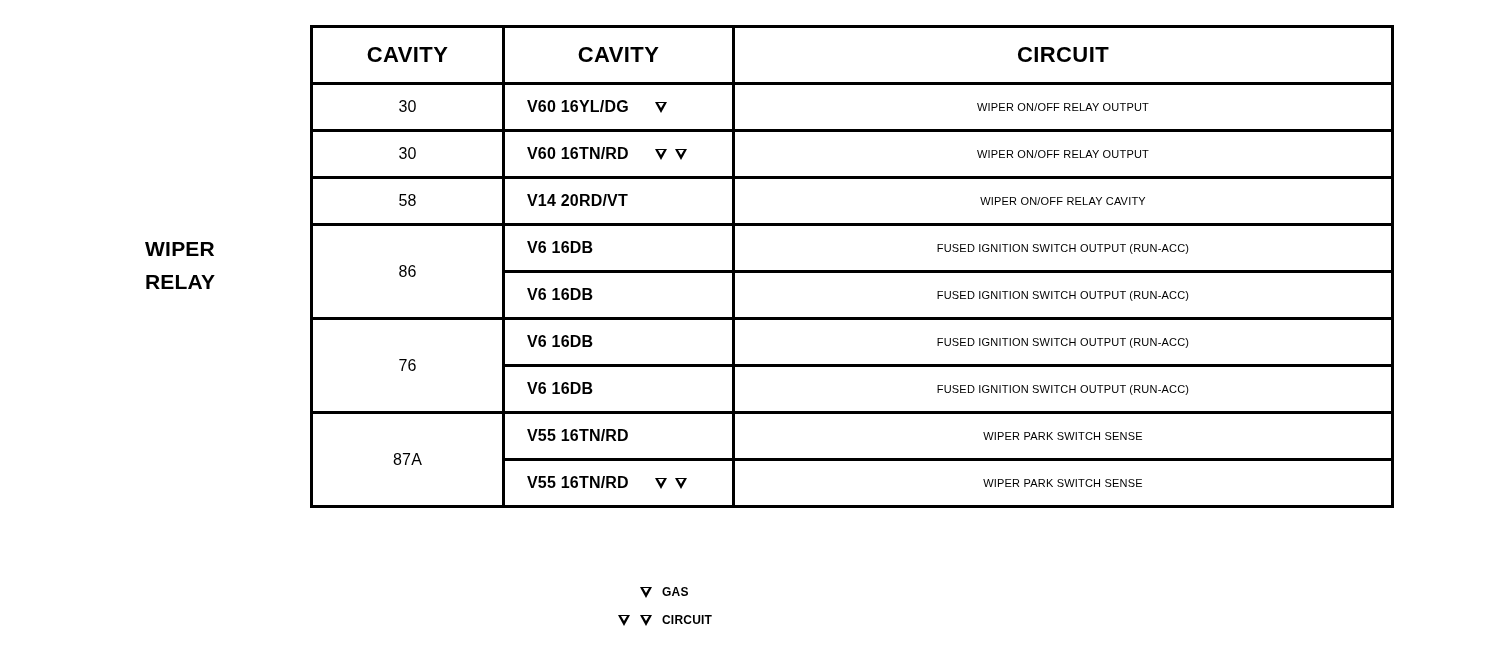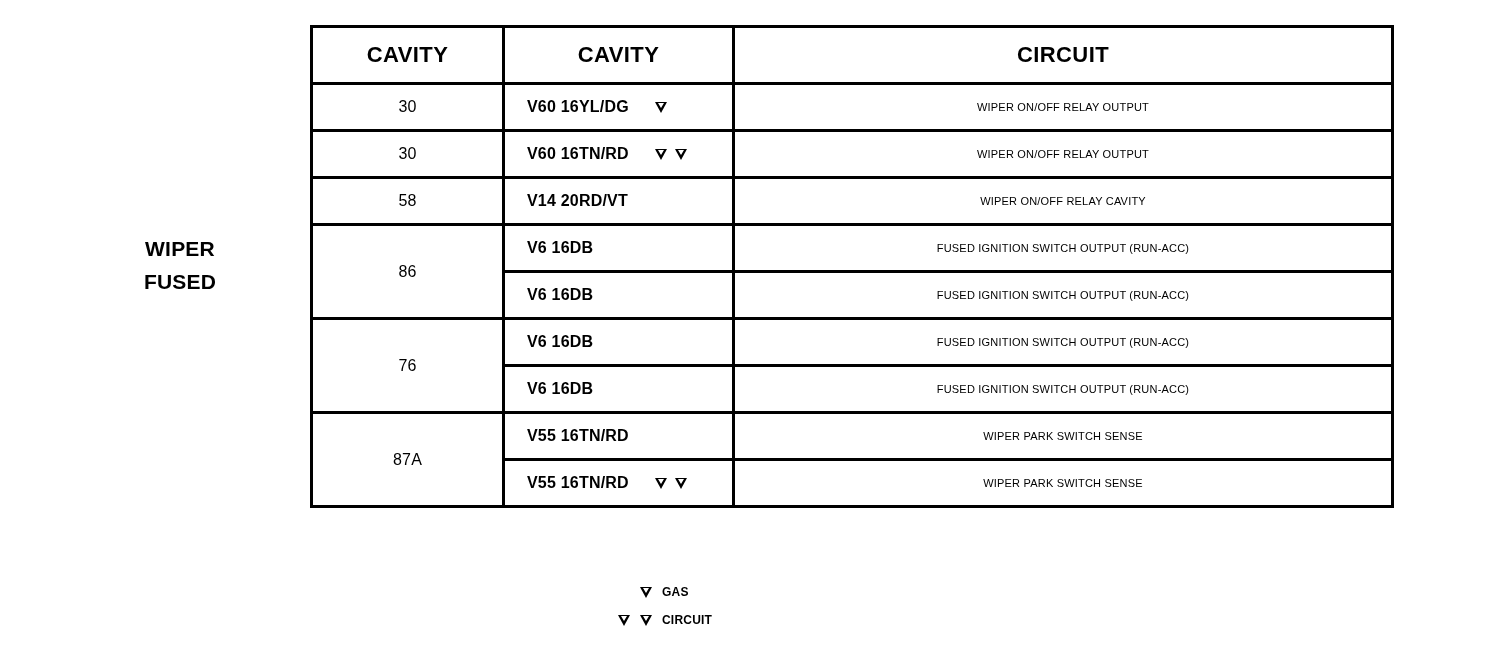--- a/index.html
+++ b/index.html
@@ -150,21 +150,21 @@
     padding-right: 9px;
     box-sizing: border-box;
   }
   .legend-text { display: inline-block; }
 </style>
 </head>
 <body>
 
 <div id="component-label">
   <span class="lbl-line">WIPER</span>
-  <span class="lbl-line">FUSED</span>
+  <span class="lbl-line">RELAY</span>
 </div>
 
 <table id="pinout-table">
   <colgroup>
     <col class="c-cavity">
     <col class="c-circuit">
     <col class="c-function">
   </colgroup>
   <thead>
     <tr>

